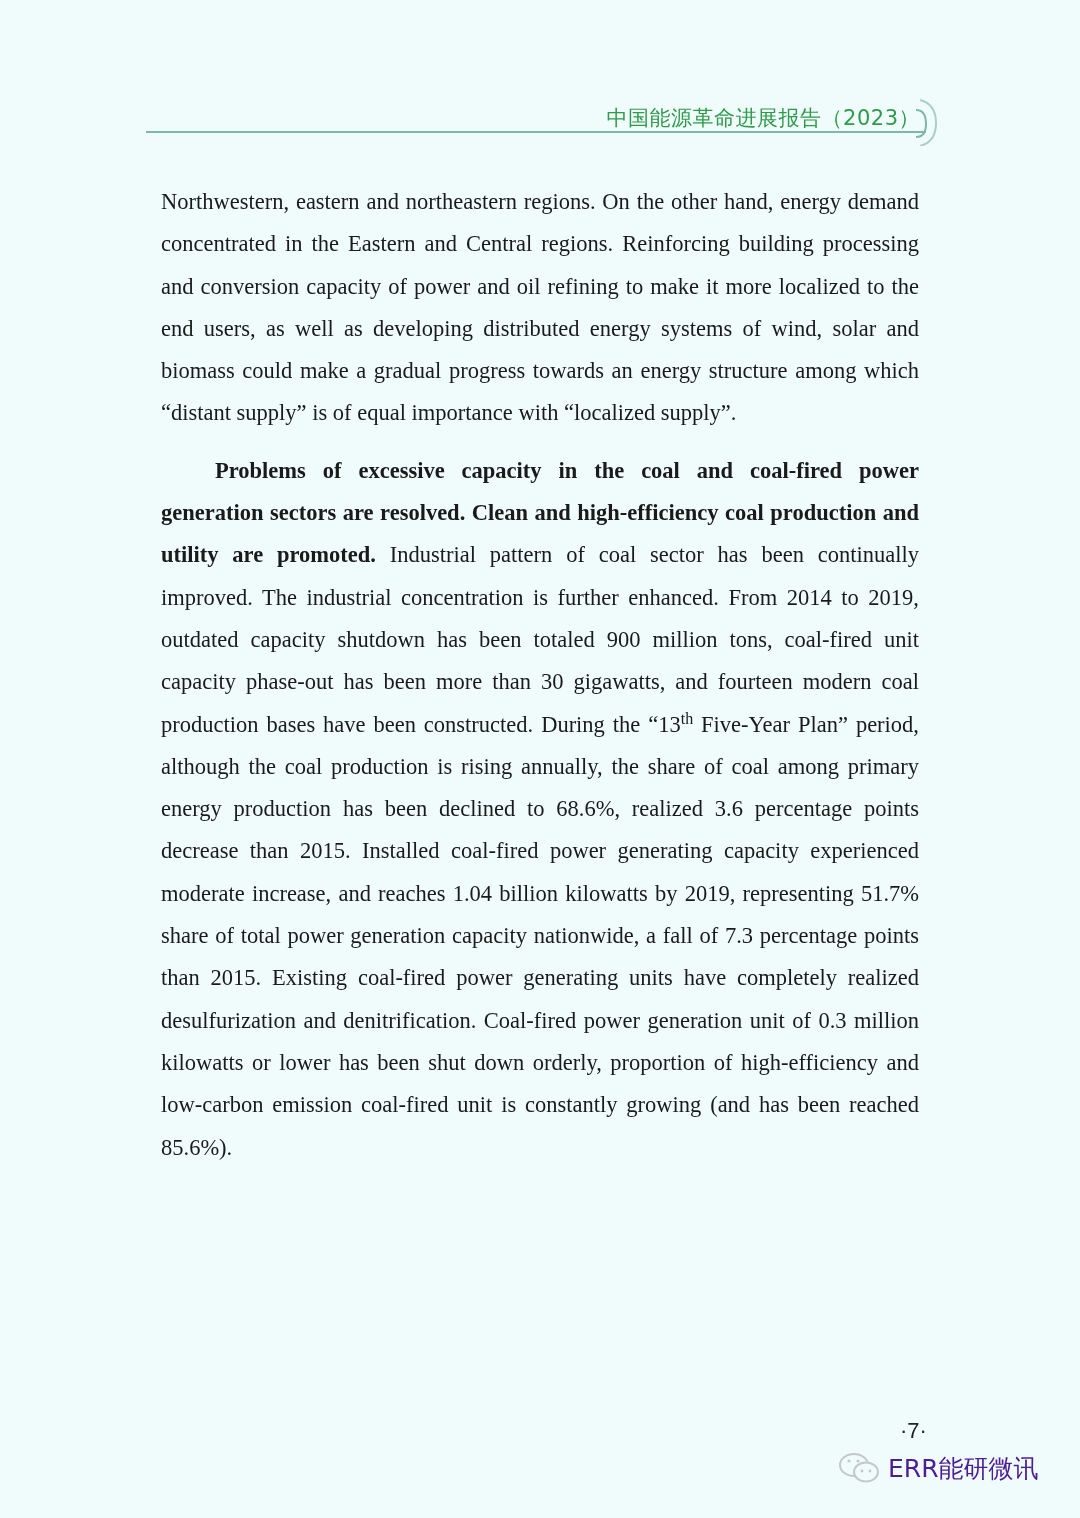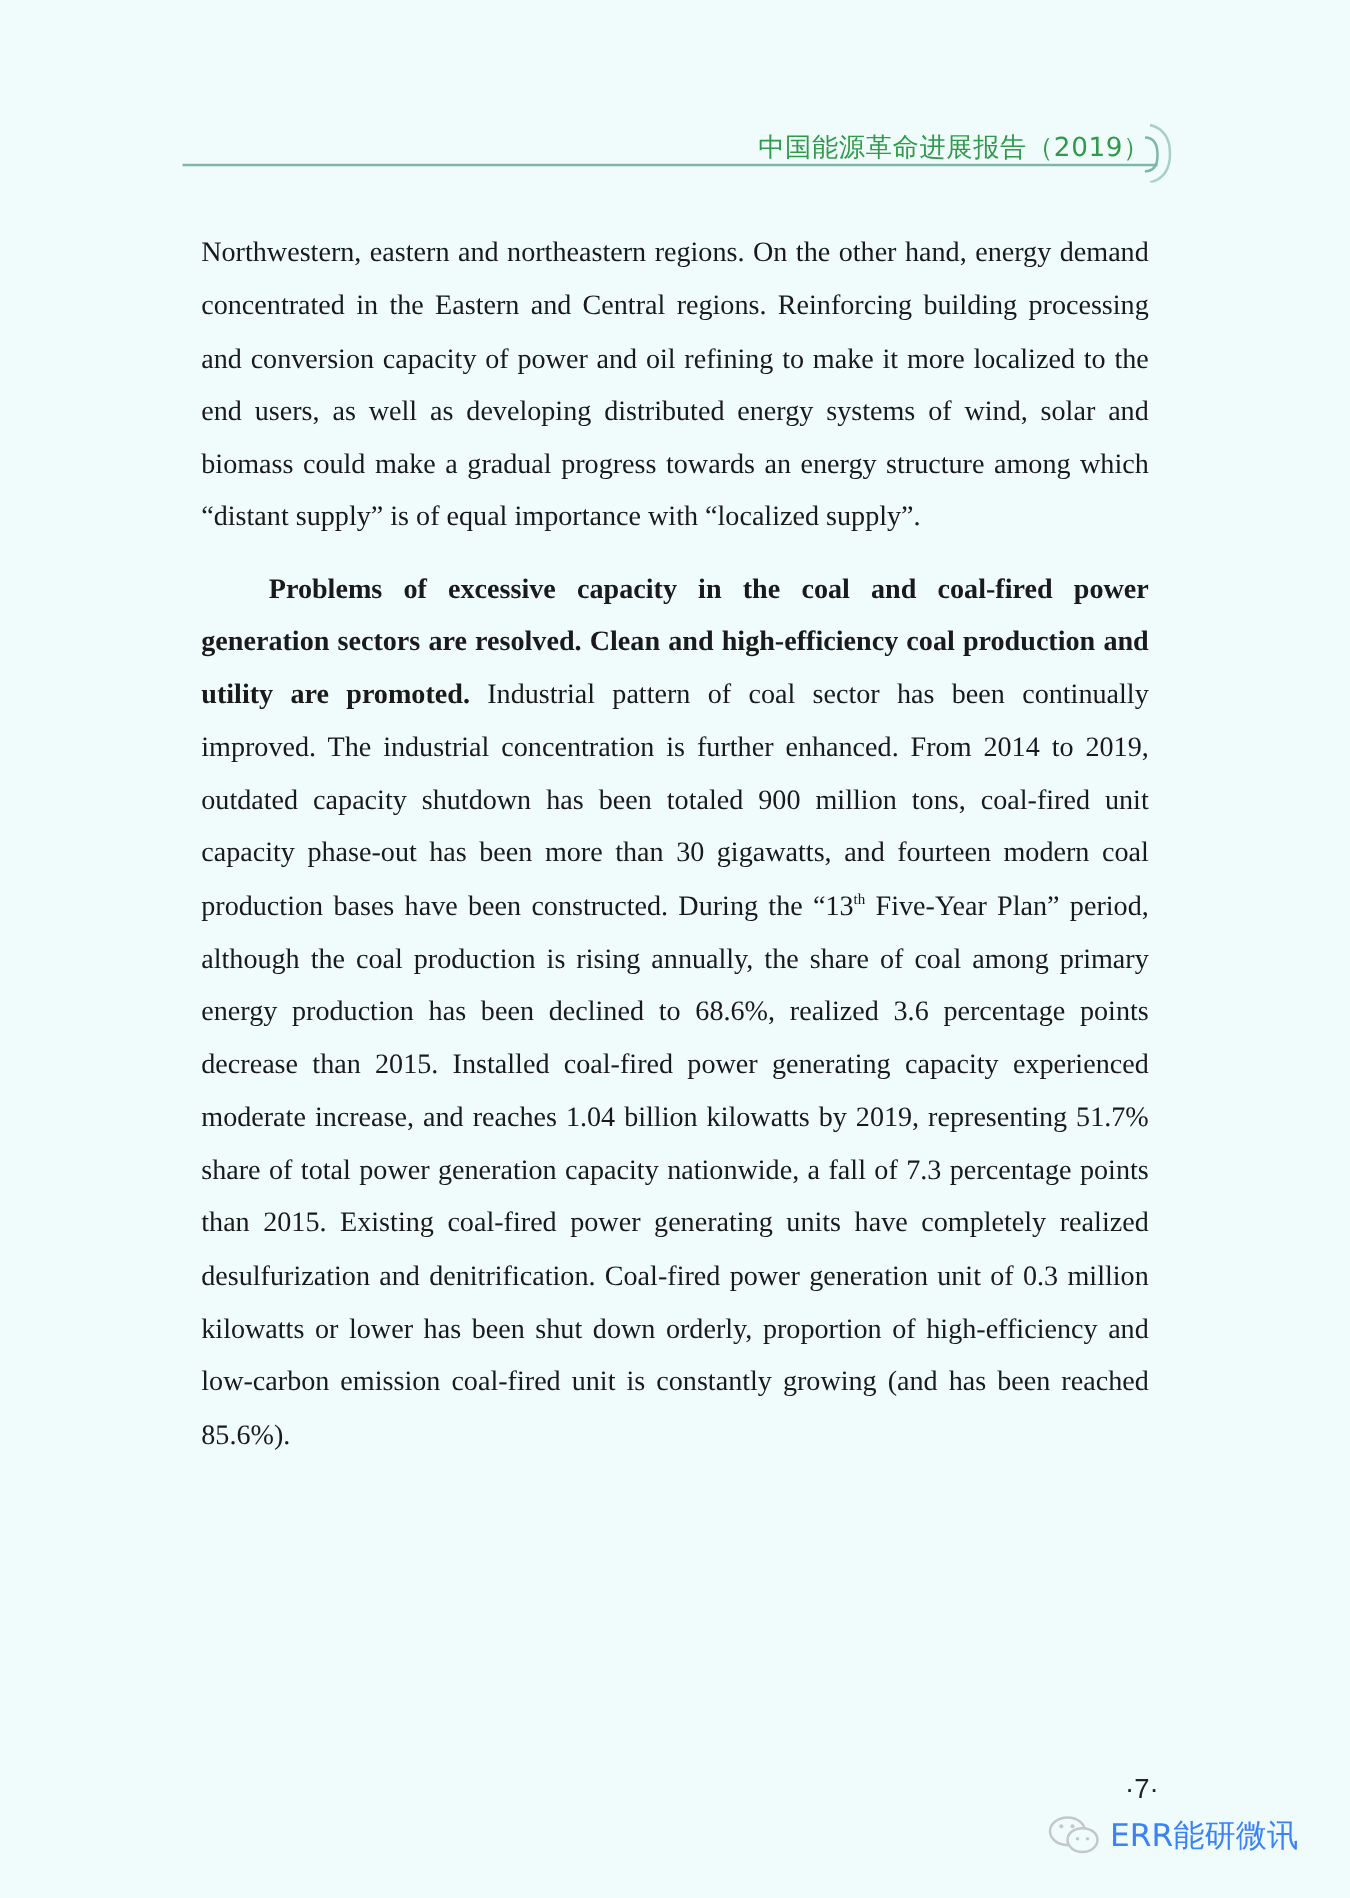--- a/index.html
+++ b/index.html
@@ -36,36 +36,36 @@
     text-indent: 54px; margin-top: 4px !important;
     text-align: justify; letter-spacing: 0.3px;
   }
   .circle-num {
     display: inline-block; width: 25px; height: 25px; border: 2.5px solid #111;
     border-radius: 50%; text-align: center; line-height: 25px; font-weight: bold;
     font-size: 19px; text-indent: 0; vertical-align: 1px; margin-right: 6px;
   }
   .para { text-indent: 54px; margin-top: 4px !important; }
   .bold { font-weight: bold; }
-  sup { font-size: 12px; line-height: 0; }
+  sup { font-size: 16px; line-height: 0; }
   .page-num {
     position: absolute; left: 900px; top: 1418px;
     font-family: "Liberation Sans", sans-serif; font-size: 22px; color: #222;
   }
   .watermark {
     position: absolute; left: 838px; top: 1448px; height: 40px;
     display: flex; align-items: center; gap: 6px;
-    font-family: "DejaVu Sans", sans-serif; font-size: 25px; color: #3b82f6;
+    font-family: "DejaVu Sans", sans-serif; font-size: 25px; color: #4c1d95;
   }
 </style>
 </head>
 <body>
 
 <div class="header">
-  <span class="header-title">中国能源革命进展报告（2019）</span>
+  <span class="header-title">中国能源革命进展报告（2023）</span>
   <div class="header-line"></div>
   <svg class="header-arc" viewBox="0 0 50 50">
     <path d="M20 14 Q30 14 30 28 Q30 41 20 41" fill="none" stroke="#7fb6a8" stroke-width="2"></path>
     <path d="M24 4 Q40 8 40 27 Q40 46 24 50" fill="none" stroke="#a9cfc6" stroke-width="2"></path>
   </svg>
 </div>
 
 <div class="content">
   <p>Northwestern, eastern and northeastern regions. On the other hand, energy demand concentrated in the Eastern and Central regions. Reinforcing building processing and conversion capacity of power and oil refining to make it more localized to the end users, as well as developing distributed energy systems of wind, solar and biomass could make a gradual progress towards an energy structure among which “distant supply” is of equal importance with “localized supply”.</p>
   <p class="para"><span class="bold">Problems of excessive capacity in the coal and coal-fired power generation sectors are resolved. Clean and high-efficiency coal production and utility are promoted.</span><span> Industrial pattern of coal sector has been continually improved. The industrial concentration is further enhanced. From 2014 to 2019, outdated capacity shutdown has been totaled 900 million tons, coal-fired unit capacity phase-out has been more than 30 gigawatts, and fourteen modern coal production bases have been constructed. During the “13</span><sup>th</sup><span> Five-Year Plan” period, although the coal production is rising annually, the share of coal among primary energy production has been declined to 68.6%, realized 3.6 percentage points decrease than 2015. Installed coal-fired power generating capacity experienced moderate increase, and reaches 1.04 billion kilowatts by 2019, representing 51.7% share of total power generation capacity nationwide, a fall of 7.3 percentage points than 2015. Existing coal-fired power generating units have completely realized desulfurization and denitrification. Coal-fired power generation unit of 0.3 million kilowatts or lower has been shut down orderly, proportion of high-efficiency and low-carbon emission coal-fired unit is constantly growing (and has been reached 85.6%).</span></p>

